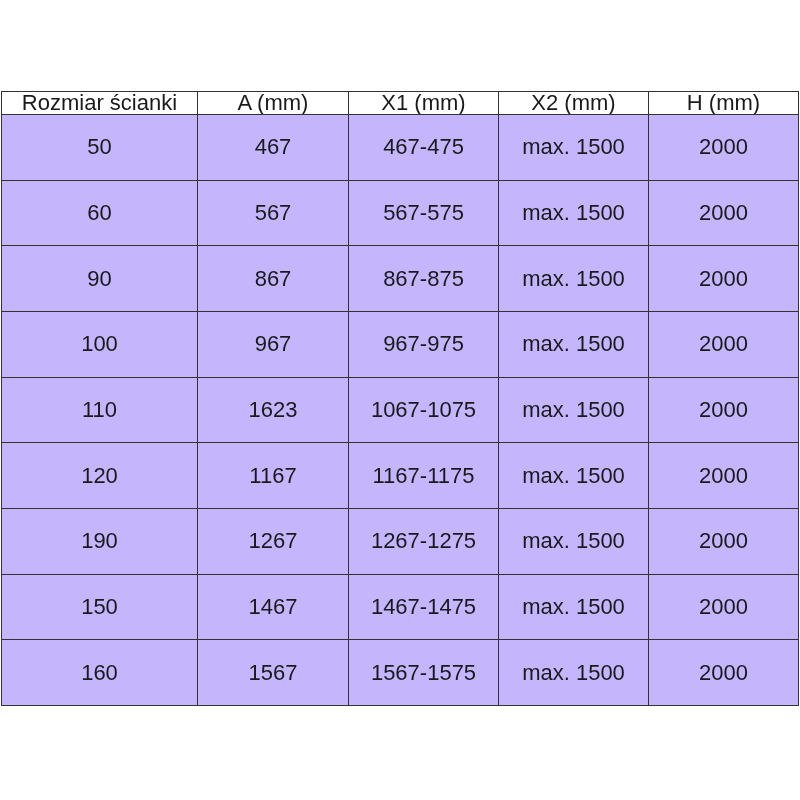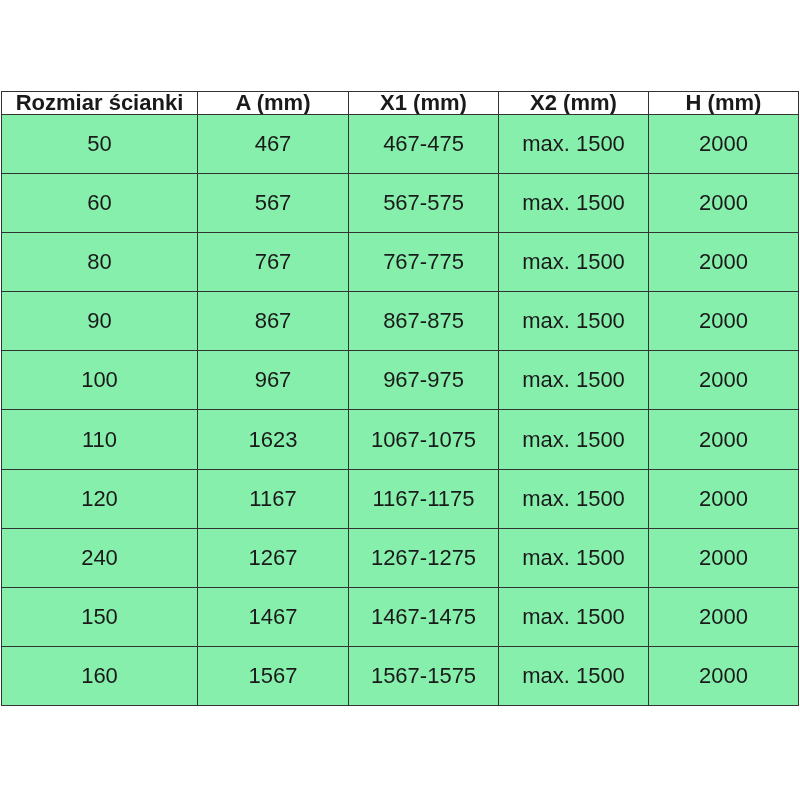--- a/index.html
+++ b/index.html
@@ -32,26 +32,26 @@
     border: 1.5px solid #333333;
     text-align: center;
     vertical-align: middle;
     padding: 0;
     font-size: 22px;
     line-height: 1;
     overflow: hidden;
     white-space: nowrap;
   }
   table.spec-table th {
-    font-weight: bold;
+    font-weight: normal;
     background: #ffffff;
   }
   table.spec-table td {
     font-weight: normal;
-    background: #86efac;
+    background: #c4b5fd;
   }
 </style>
 </head>
 <body>
 
 <div class="table-wrap">
   <table class="spec-table">
     <colgroup>
       <col style="width: 196px">
       <col style="width: 151px">
@@ -79,27 +79,20 @@
 
   <tr>
     <td>60</td>
     <td>567</td>
     <td>567-575</td>
     <td>max. 1500</td>
     <td>2000</td>
   </tr>
 
 
-  <tr>
-    <td>80</td>
-    <td>767</td>
-    <td>767-775</td>
-    <td>max. 1500</td>
-    <td>2000</td>
-  </tr>
 
   <tr>
     <td>90</td>
     <td>867</td>
     <td>867-875</td>
     <td>max. 1500</td>
     <td>2000</td>
   </tr>
 
   <tr>
@@ -120,21 +113,21 @@
 
   <tr>
     <td>120</td>
     <td>1167</td>
     <td>1167-1175</td>
     <td>max. 1500</td>
     <td>2000</td>
   </tr>
 
   <tr>
-    <td>240</td>
+    <td>190</td>
     <td>1267</td>
     <td>1267-1275</td>
     <td>max. 1500</td>
     <td>2000</td>
   </tr>
 
 
   <tr>
     <td>150</td>
     <td>1467</td>

